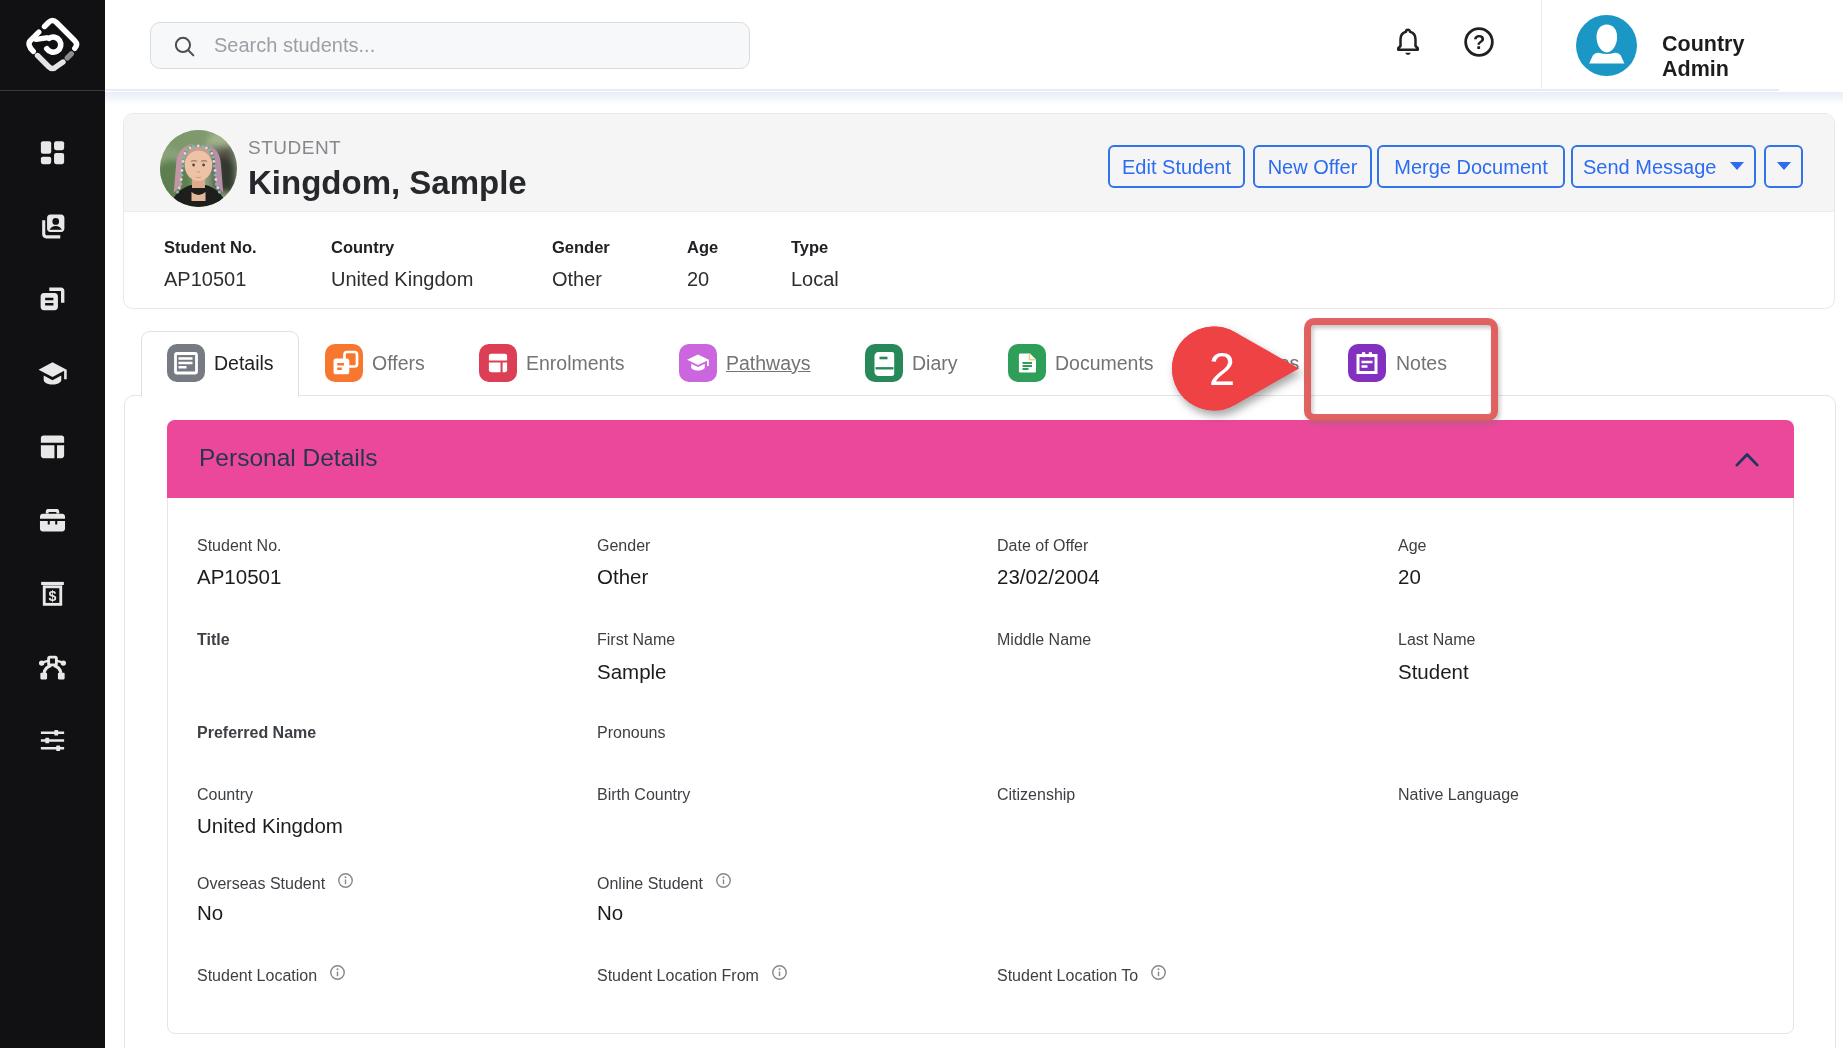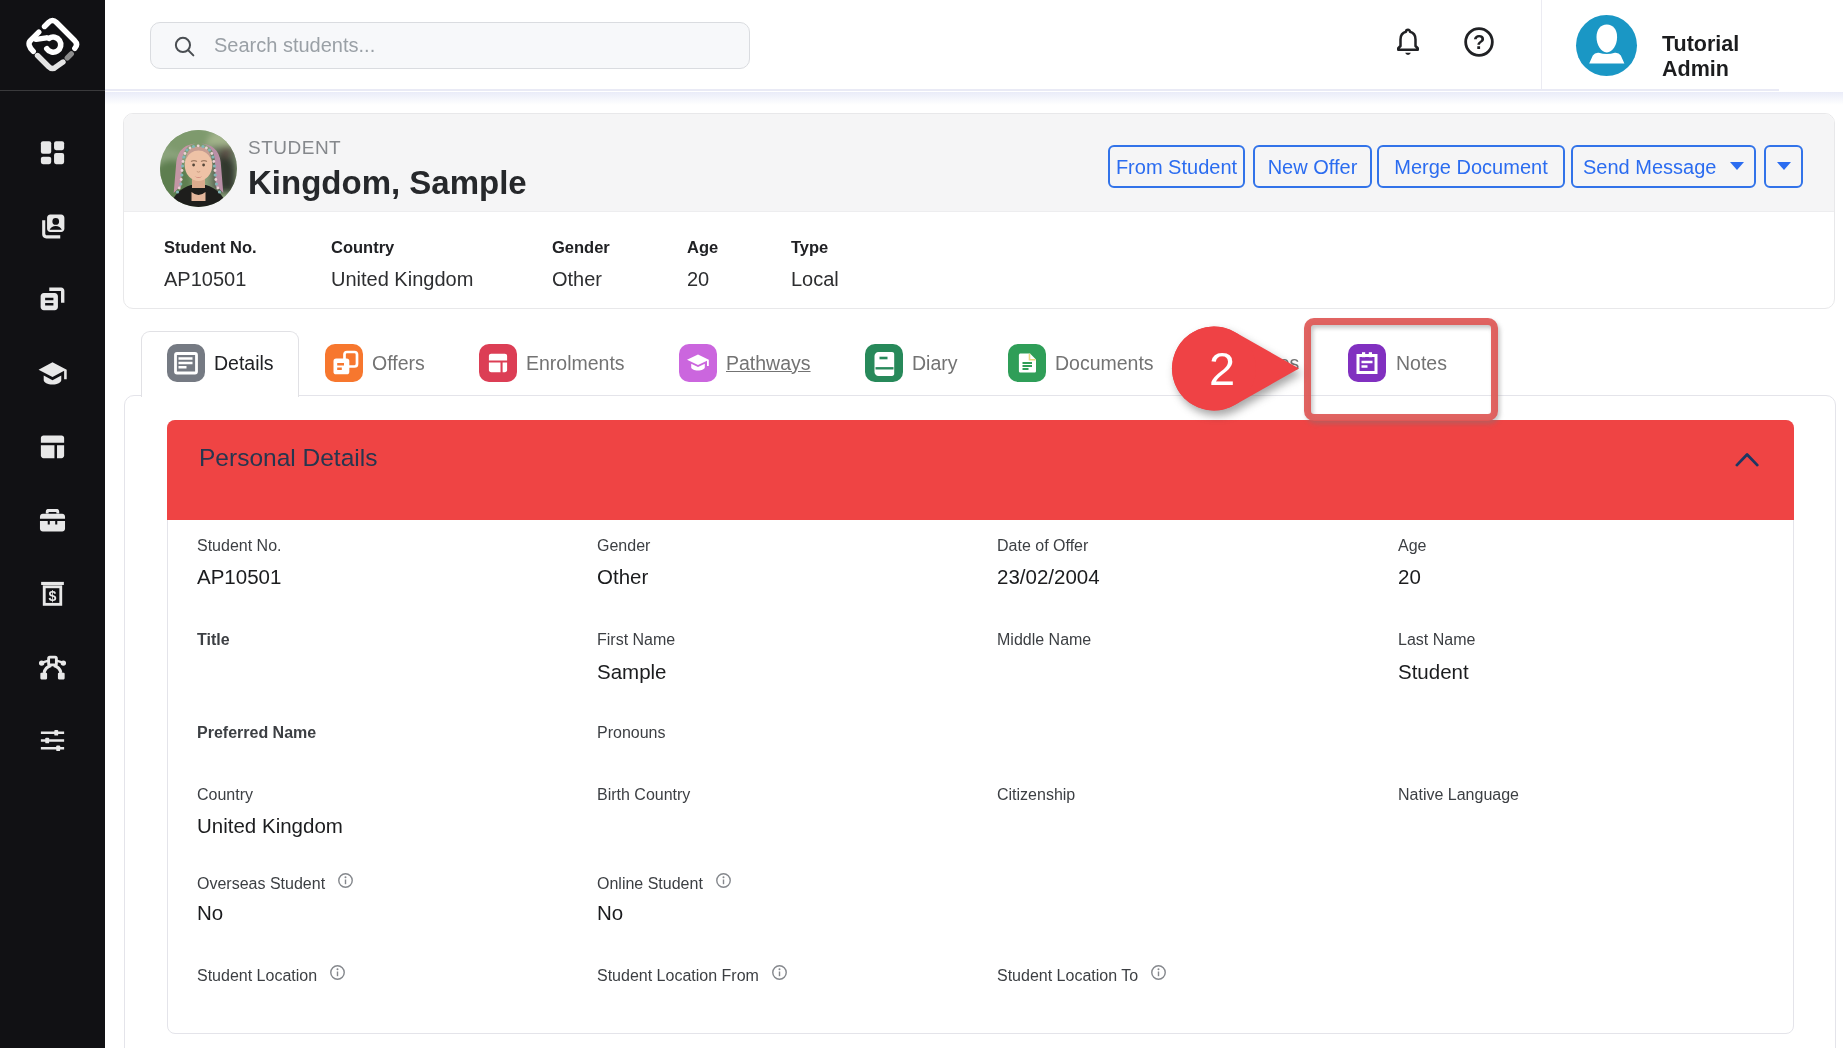--- a/index.html
+++ b/index.html
@@ -43,21 +43,21 @@
   .tabico { position:absolute; top:344px; width:38px; height:38px; border-radius:10px; }
   .tabico svg { position:absolute; left:0; top:0; }
   #tab-active { left:141px; top:331px; width:158px; height:66px; background:#fff;
     border:1px solid #e1e1e5; border-bottom:none; border-radius:9px 9px 0 0; z-index:3; }
 
   
   #panel { left:124px; top:395px; width:1712px; height:700px; border:1px solid #e4e4ea;
     border-radius:10px; background:#fff; z-index:1; }
   #fieldcard { left:167px; top:420px; width:1627px; height:614px; border:1px solid #e4e4ea;
     border-radius:8px; background:#fff; z-index:2; }
-  #bluehdr { position:absolute; left:-1px; top:-1px; width:1627px; height:100px; background:#ef4444;
+  #bluehdr { position:absolute; left:-1px; top:-1px; width:1627px; height:78px; background:#ec4899;
     border-radius:8px 8px 0 0; }
   #bluehdr .t { position:absolute; left:32px; top:24px; font-size:24.5px; color:#26364f; }
   .flabel { position:absolute; font-size:16px; color:#3c3f43; }
   .fvalue { position:absolute; font-size:20.5px; color:#1b1c1e; }
   .iico { display:inline-block; vertical-align:0px; margin-left:12px; }
 
   
   #redbox { left:1304px; top:318px; width:194px; height:103px; border:7px solid rgba(223,88,86,.92);
     border-radius:10px; z-index:6; filter:drop-shadow(2px 3px 2px rgba(120,120,120,.45)); }
   #arrow { left:1156px; top:308px; z-index:7; filter:drop-shadow(3px 5px 4px rgba(60,60,60,.45)); }
@@ -84,21 +84,21 @@
         <circle cx="12" cy="12" r="10" fill="none" stroke="#202124" stroke-width="2.1"></circle>
         <text x="12" y="17.2" text-anchor="middle" font-size="15" font-family="Liberation Sans" font-weight="bold" fill="#202124">?</text>
       </svg>
     <div id="hdr-divider"></div>
     <div id="avatar">
       <svg width="61" height="61" viewBox="0 0 61 61">
           <path d="M30.8 9.6 c6.3 0 10.3 5.2 10.3 12.5 c0 7.8-4.4 15.3-10.3 15.3 c-5.9 0-10.3-7.5-10.3-15.3 C20.5 14.8 24.5 9.6 30.8 9.6 Z" fill="#fff"></path>
           <path d="M13.2 48.6 L16.8 40.6 Q18.8 37.4 22.8 37.8 Q30.8 40.2 38.8 37.8 Q42.8 37.4 44.8 40.6 L48.4 48.6 Z" fill="#fff"></path>
         </svg>
     </div>
-    <div id="uname">Tutorial Admin</div>
+    <div id="uname">Country Admin</div>
   </div>
 
   <div class="abs" style="left:0;top:90px;width:105px;height:1px;background:#3a3a3c;z-index:5;"></div>
   <div class="abs" style="left:105px;top:92px;width:1738px;height:13px;background:linear-gradient(rgba(226,229,246,.75),rgba(255,255,255,0));"></div>
   <div class="abs" id="sidebar">
 
     <svg style="position:absolute;left:24px;top:16px;" width="57" height="57" viewBox="0 0 57 57">
       <g fill="none" stroke-linecap="round">
         <path d="M20.5 10.5 L24.5 6.5 Q28.5 2.5 32.5 6.5 L50.5 24.5 Q54.5 28.5 50.8 32.3" stroke="#ffffff" stroke-width="5.4"></path>
         <path d="M47.3 37.8 L43.3 41.8" stroke="#8d8d8d" stroke-width="5.4"></path>
@@ -227,21 +227,21 @@
 
           <path d="M31 31.5 q3-1.8 6 0 M41 31.5 q3-1.8 6 0" stroke="#a07c64" stroke-width="1.2" fill="none"></path>
           <circle cx="33.6" cy="35" r="1.4" fill="#544639"></circle>
             <circle cx="43.6" cy="35" r="1.4" fill="#544639"></circle>
           <path d="M34.5 46 q4 2.6 8 0 q-4 4-8 0 z" fill="#cb8076"></path>
           <path d="M36.8 41.5 q1.7 1.3 3.4 0" stroke="#c59a7e" stroke-width="1" fill="none"></path>
         </svg>
       </div>
       <div class="lbl-student">STUDENT</div>
       <div class="name">Kingdom, Sample</div>
-      <div class="btn" style="left:984px;width:137px;">From Student</div>
+      <div class="btn" style="left:984px;width:137px;">Edit Student</div>
       <div class="btn" style="left:1129px;width:119px;">New Offer</div>
       <div class="btn" style="left:1253px;width:188px;">Merge Document</div>
       <div class="btn" style="left:1447px;width:185px;">Send Message <span style="display:inline-block;vertical-align:4px;margin-left:8px;width:0;height:0;border-left:7px solid transparent;border-right:7px solid transparent;border-top:8px solid #2b6cf0;"></span></div>
       <div class="btn" style="left:1640px;width:39px;"><span style="display:inline-block;vertical-align:4px;width:0;height:0;border-left:7px solid transparent;border-right:7px solid transparent;border-top:8px solid #2b6cf0;"></span></div>
     </div>
     <div class="ilab" style="left:40px;">Student No.</div>
     <div class="ival" style="left:40px;">AP10501</div>
     <div class="ilab" style="left:207px;">Country</div>
     <div class="ival" style="left:207px;">United Kingdom</div>
     <div class="ilab" style="left:428px;">Gender</div>

